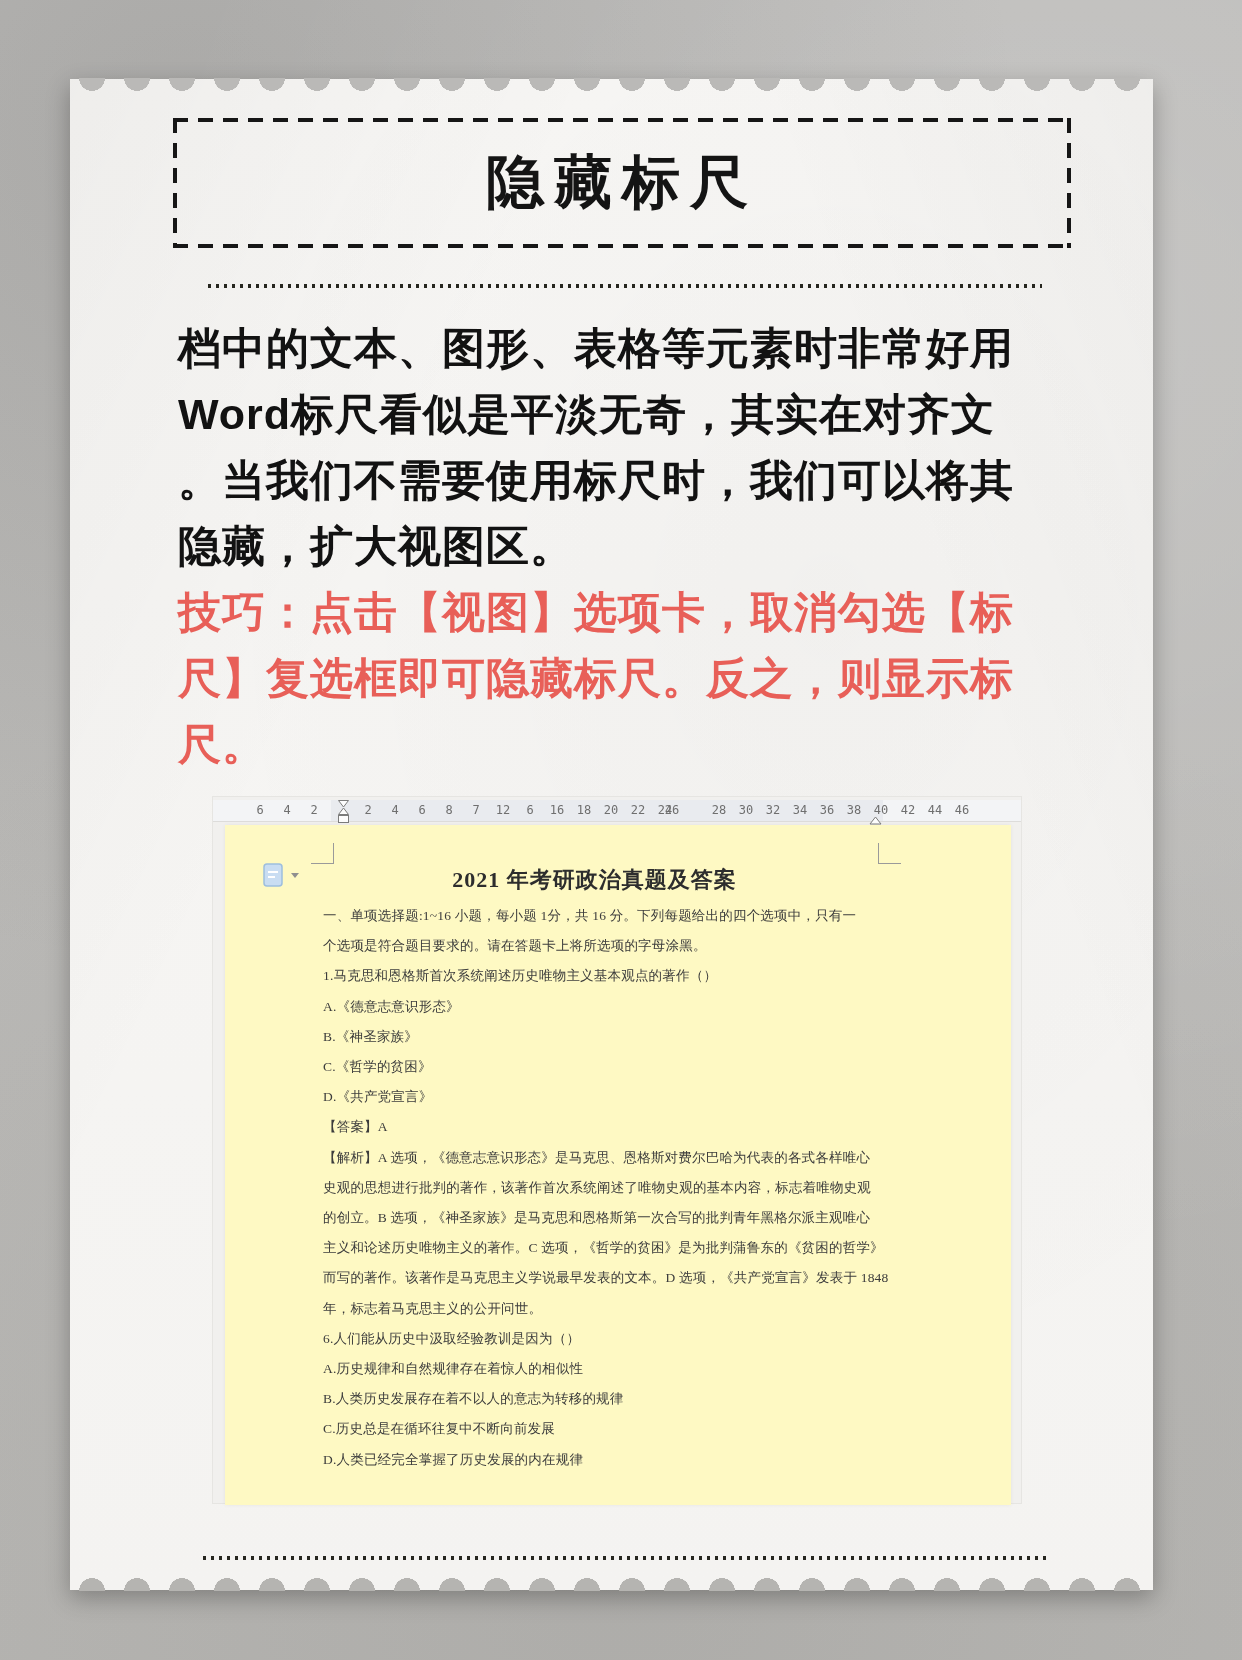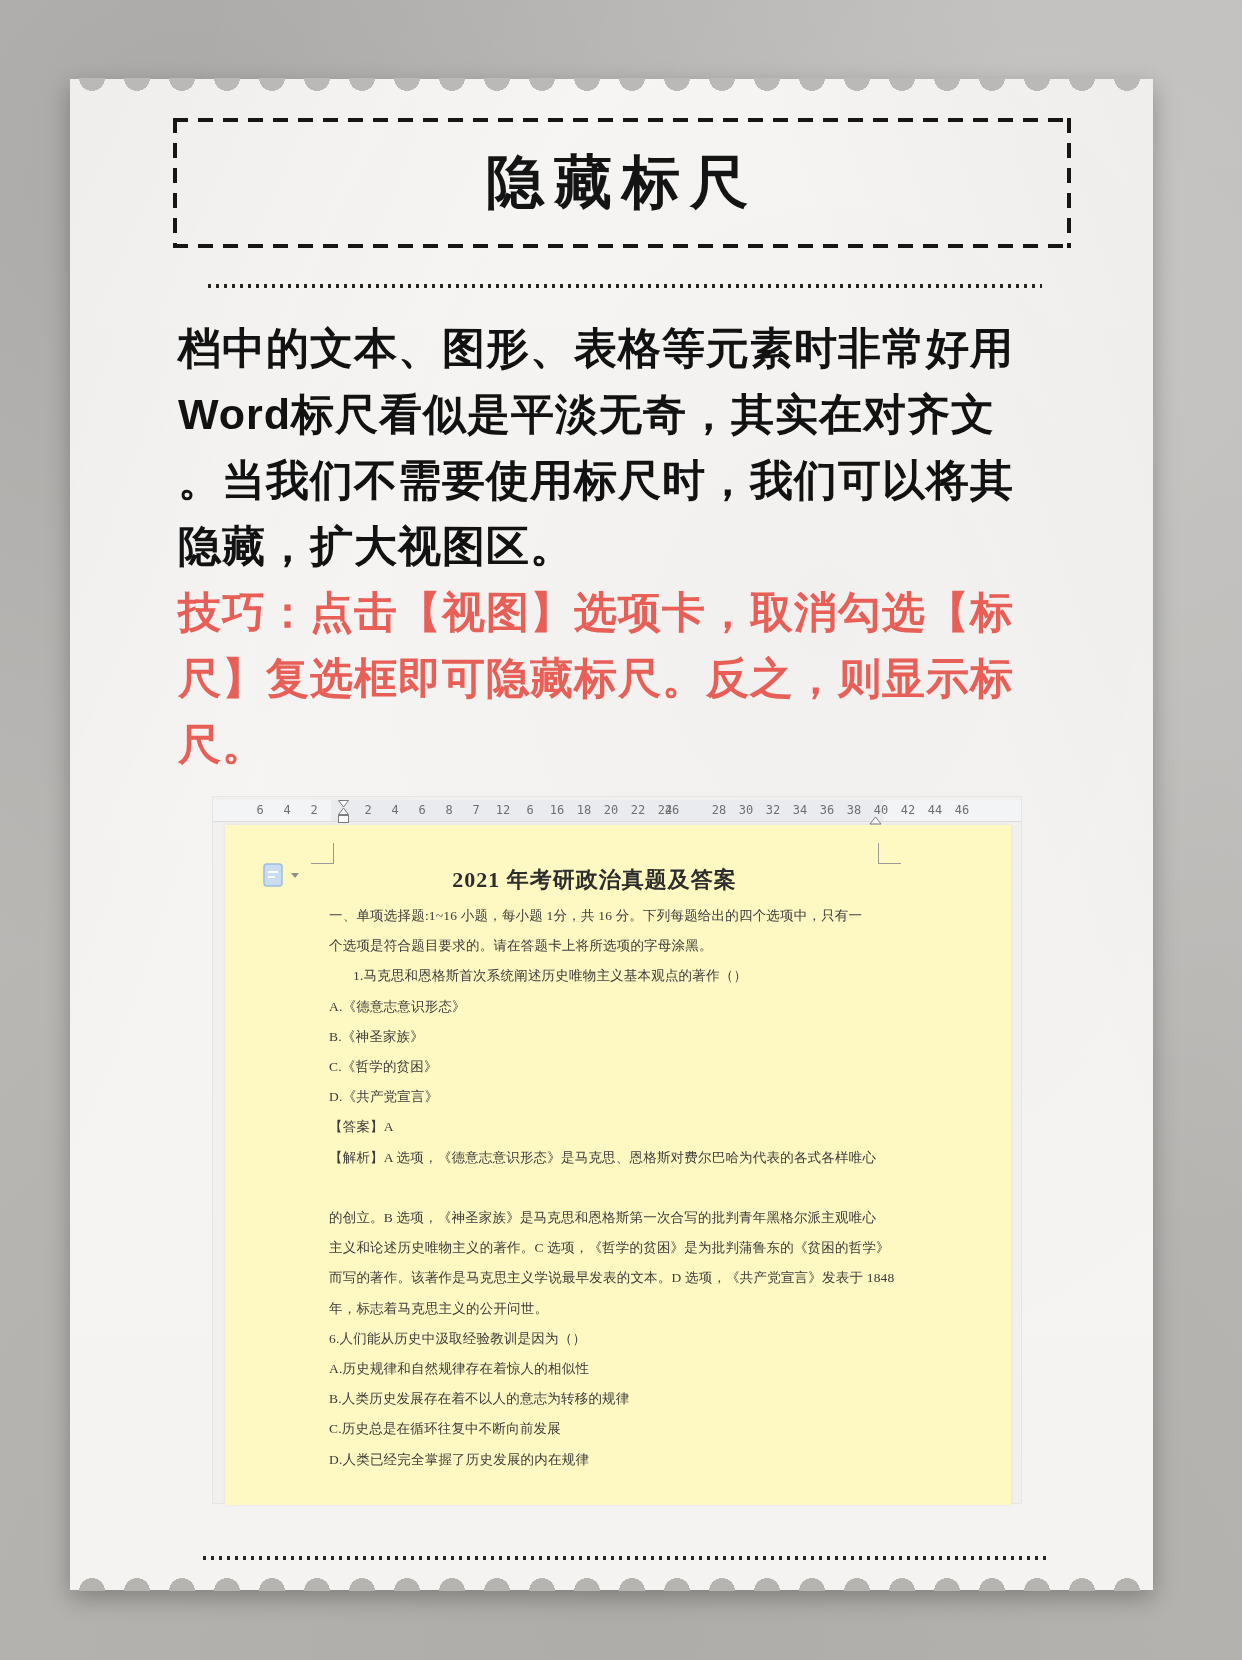--- a/index.html
+++ b/index.html
@@ -105,21 +105,21 @@
     border-left:4px solid transparent;border-right:4px solid transparent;
     border-top:5px solid #8f8f8f;
   }
 
   .doc-title{
     left:86px;top:40px;width:567px;text-align:center;
     font-family:"Liberation Serif","DejaVu Serif",serif;
     font-size:22px;font-weight:700;color:#2d2d2d;letter-spacing:1px;
     white-space:nowrap;
   }
-  .doc-lines{left:104px;top:0;width:580px;height:656px;}
+  .doc-lines{left:98px;top:0;width:580px;height:656px;}
   .doc-line{
     position:absolute;left:0;
     font-family:"Liberation Serif","DejaVu Serif",serif;
     font-size:13.5px;color:#3c3c3c;white-space:nowrap;letter-spacing:.2px;
   }
 </style>
 </head>
 <body>
 
 <div class="abs paper">
@@ -205,27 +205,28 @@
           <rect x="5" y="13" width="7" height="2" fill="#ffffff"></rect>
         </svg>
       </span>
       <span class="abs doc-icon-caret"></span>
 
       <div class="abs doc-title">2021 年考研政治真题及答案</div>
 
       <div class="abs doc-lines">
           <div class="doc-line" style="top: 82px;">一、单项选择题:1~16 小题，每小题 1分，共 16 分。下列每题给出的四个选项中，只有一</div>
           <div class="doc-line" style="top: 112.2px;">个选项是符合题目要求的。请在答题卡上将所选项的字母涂黑。</div>
-          <div class="doc-line" style="top: 142.4px; margin-left: 24px;">1.马克思和恩格斯首次系统阐述历史唯物主义基本观点的著作（）</div>
+          <div class="doc-line" style="top: 142.4px;">1.马克思和恩格斯首次系统阐述历史唯物主义基本观点的著作（）</div>
           <div class="doc-line" style="top: 172.6px;">A.《德意志意识形态》</div>
           <div class="doc-line" style="top: 202.8px;">B.《神圣家族》</div>
           <div class="doc-line" style="top: 233px;">C.《哲学的贫困》</div>
           <div class="doc-line" style="top: 263.2px;">D.《共产党宣言》</div>
           <div class="doc-line" style="top: 293.4px;">【答案】A</div>
           <div class="doc-line" style="top: 323.6px;">【解析】A 选项，《德意志意识形态》是马克思、恩格斯对费尔巴哈为代表的各式各样唯心</div>
+          <div class="doc-line" style="top: 353.8px;">史观的思想进行批判的著作，该著作首次系统阐述了唯物史观的基本内容，标志着唯物史观</div>
           <div class="doc-line" style="top: 384px;">的创立。B 选项，《神圣家族》是马克思和恩格斯第一次合写的批判青年黑格尔派主观唯心</div>
           <div class="doc-line" style="top: 414.2px;">主义和论述历史唯物主义的著作。C 选项，《哲学的贫困》是为批判蒲鲁东的《贫困的哲学》</div>
           <div class="doc-line" style="top: 444.4px;">而写的著作。该著作是马克思主义学说最早发表的文本。D 选项，《共产党宣言》发表于 1848</div>
           <div class="doc-line" style="top: 474.6px;">年，标志着马克思主义的公开问世。</div>
           <div class="doc-line" style="top: 504.8px;">6.人们能从历史中汲取经验教训是因为（）</div>
           <div class="doc-line" style="top: 535px;">A.历史规律和自然规律存在着惊人的相似性</div>
           <div class="doc-line" style="top: 565.2px;">B.人类历史发展存在着不以人的意志为转移的规律</div>
           <div class="doc-line" style="top: 595.4px;">C.历史总是在循环往复中不断向前发展</div>
           <div class="doc-line" style="top: 625.6px;">D.人类已经完全掌握了历史发展的内在规律</div>
         </div>

